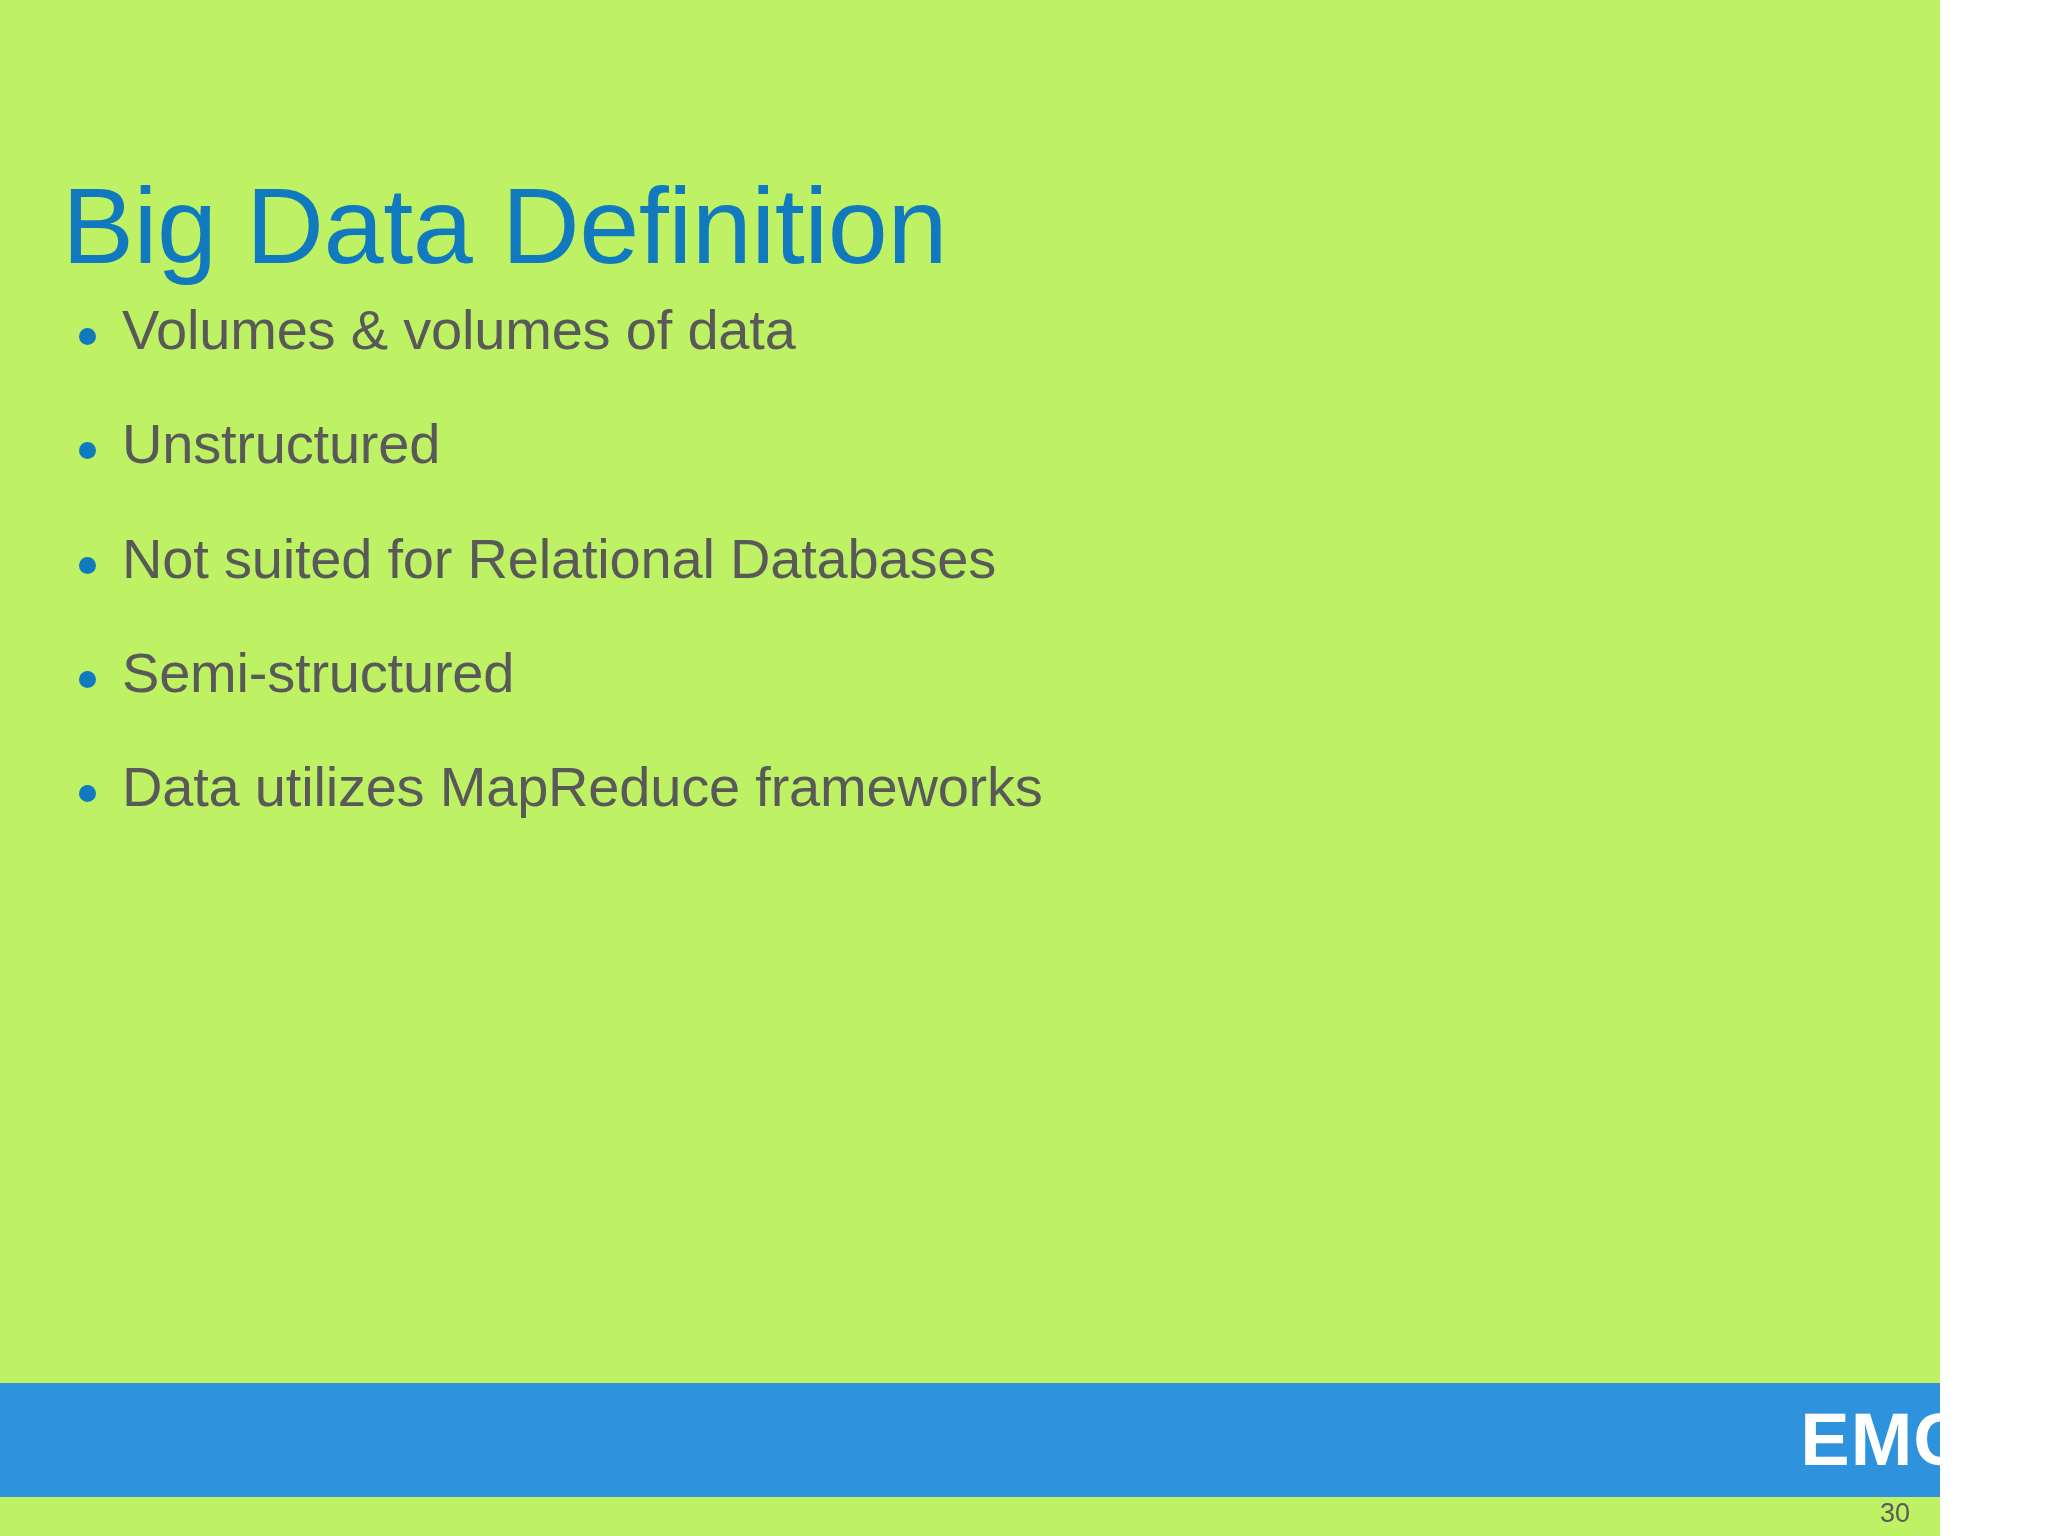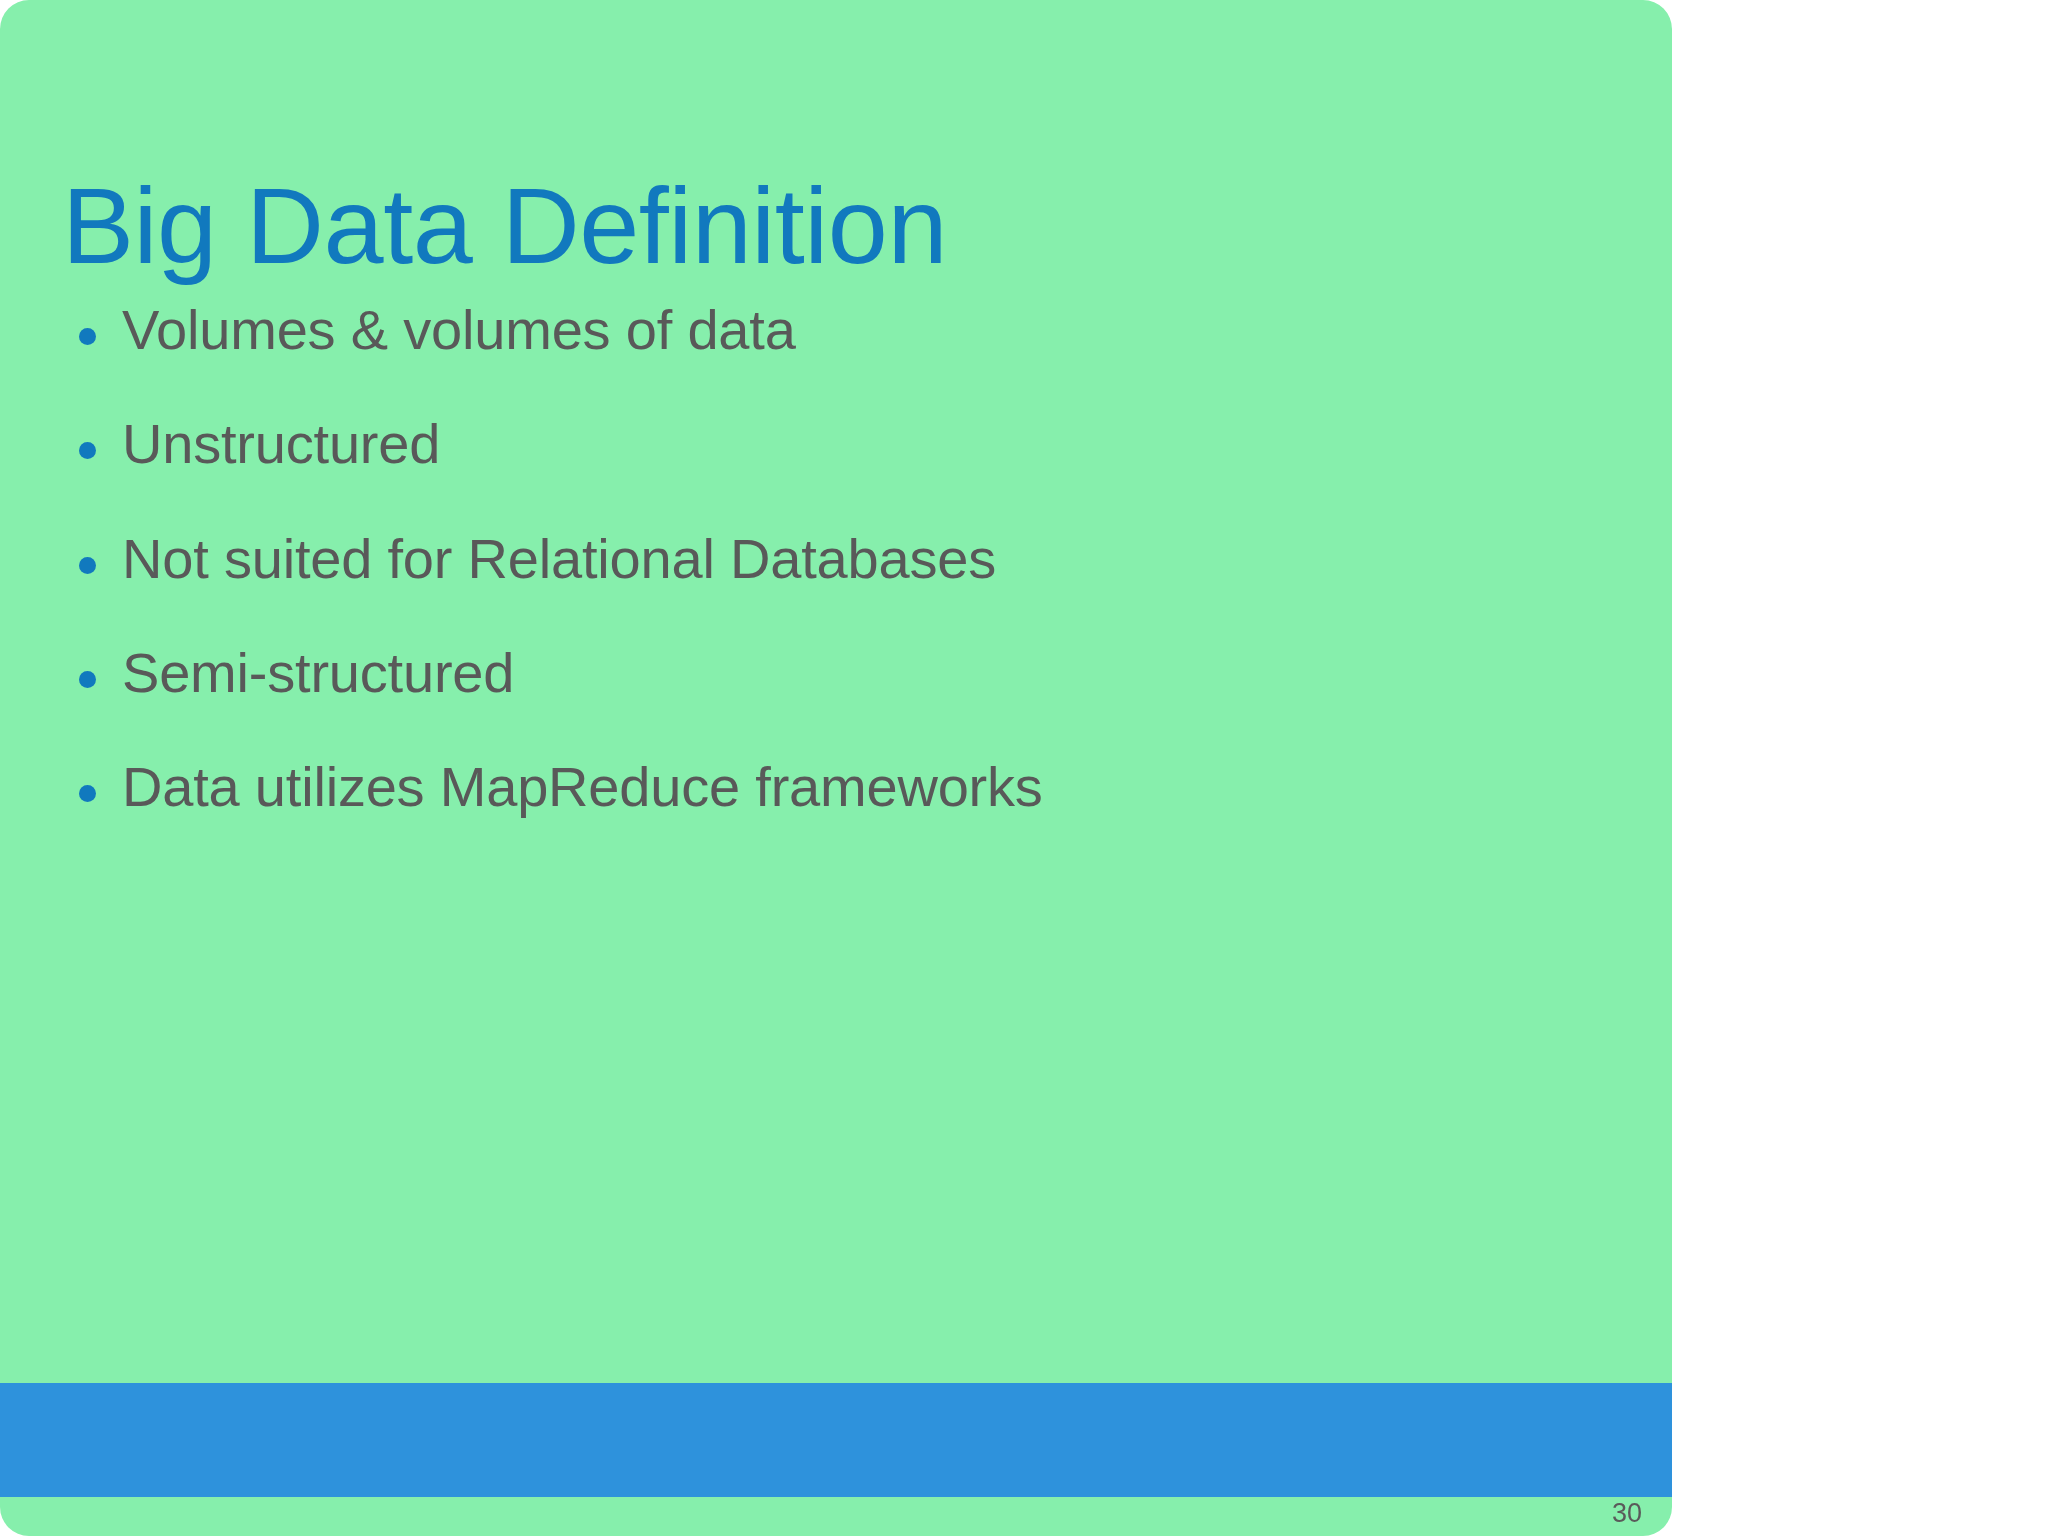--- a/index.html
+++ b/index.html
@@ -8,25 +8,24 @@
     padding: 0;
     background: #ffffff;
   }
   body {
     font-family: "Liberation Sans", sans-serif;
     -webkit-font-smoothing: antialiased;
   }
 
   #slide {
     position: relative;
-    width: 1672px;
+    width: 1940px;
     height: 1536px;
-    background: #86efac;
+    background: #bef264;
     overflow: hidden;
-    border-radius: 29px;
   }
 
   
   #slide-title {
     position: absolute;
     left: 62px;
     top: 96px;
     width: 1700px;
     font-size: 108px;
     line-height: 1.08;

